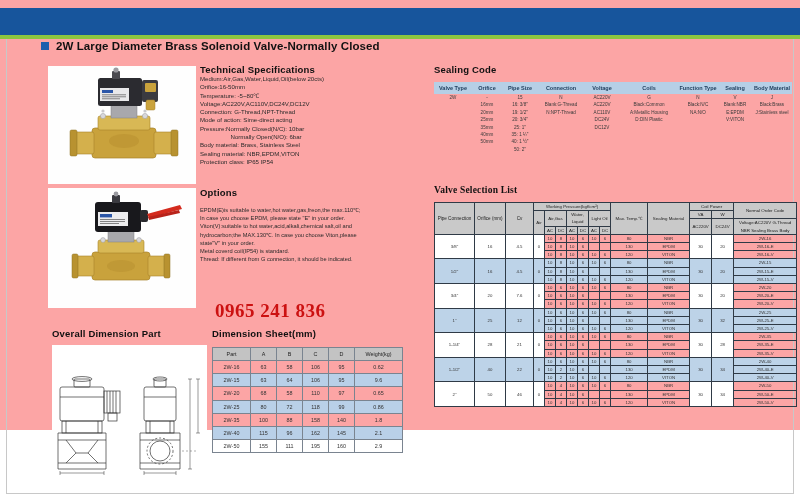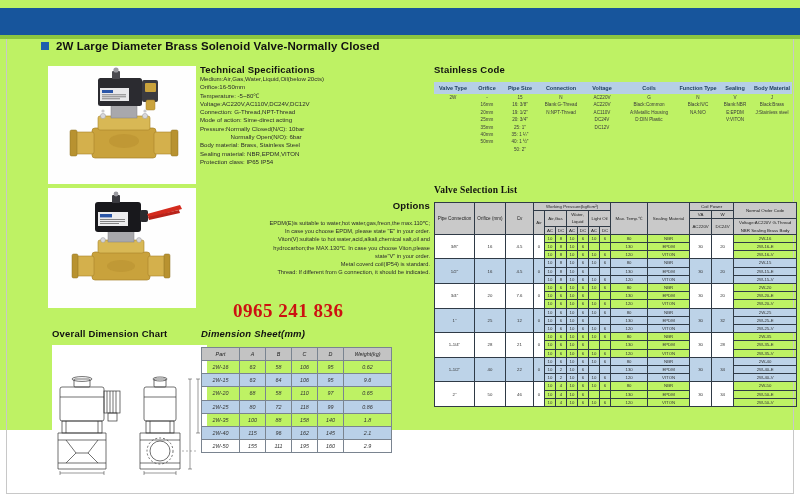--- a/index.html
+++ b/index.html
@@ -2,21 +2,21 @@
 <html><head>
 <meta charset="utf-8">
 <style>
   html,body{margin:0;padding:0;}
   body{
     width:800px;height:499px;overflow:hidden;
     background:#ffffff;
     font-family:"Liberation Sans", sans-serif;
     color:#1a1a1a;
   }
-  .page{position:relative;width:800px;height:430px;background:#bef264;}
+  .page{position:relative;width:800px;height:430px;background:#fca5a5;}
 
   
   .banner{position:absolute;left:0;top:8px;width:800px;height:27px;background:#17559c;}
   .banner-green{position:absolute;left:0;top:35px;width:800px;height:4px;background:#8cc63f;}
   .side-rule-l{position:absolute;left:6px;top:39px;width:1px;height:455px;background:#c8c8c8;}
   .side-rule-r{position:absolute;left:793px;top:39px;width:1px;height:455px;background:#c8c8c8;}
   .bottom-rule{position:absolute;left:6px;top:493px;width:788px;height:1px;background:#c8c8c8;}
 
   
   .sec-title{position:absolute;left:41px;top:40px;display:flex;align-items:center;gap:7px;}
@@ -26,21 +26,21 @@
   
   .photo{position:absolute;background:#fff;}
   .photo svg{display:block;}
 
   
   .h2{font-size:9.5px;font-weight:bold;color:#111;letter-spacing:.2px;}
   .spec-block{position:absolute;left:200px;top:64px;width:225px;}
   .spec-block .h2{}
   .spec-line{font-size:6.1px;line-height:8.3px;color:#2b2b2b;white-space:pre;}
 
-  .opt-block{position:absolute;left:200px;top:200px;width:230px;text-align:right;}
+  .opt-block{position:absolute;left:200px;top:187px;width:230px;}
   .opt-block .h2{margin-bottom:8px;}
   .opt-line{font-size:5.7px;line-height:8.2px;color:#2b2b2b;}
 
   
   .order-block{position:absolute;left:434px;top:64px;width:352px;}
   .order-block .h2{margin-bottom:7px;}
   table.oc{border-collapse:collapse;width:352px;table-layout:fixed;}
   table.oc th{
     background:#b6cfe6;color:#1c3c5c;font-size:5.5px;font-weight:bold;
     padding:3px 1px;text-align:center;border:none;
@@ -65,35 +65,35 @@
   table.vsl th.big{font-size:4.6px;}
   tr.alt td{background:#bdd3e8;}
   tr.alt td.sp{background:#bdd3e8;}
   td.sp{background:#ffffff;}
 
   
   .odc-title{position:absolute;left:52px;top:328px;}
   .odc{position:absolute;left:52px;top:345px;}
 
   
-  .ds-block{position:absolute;left:201px;top:328px;width:190px;font-style:italic;}
+  .ds-block{position:absolute;left:212px;top:328px;width:190px;}
   .ds-block .h2{margin-bottom:8px;}
   table.ds{border-collapse:collapse;width:190px;table-layout:fixed;}
   table.ds th{
     background:#c3c3c3;color:#222;font-size:5.4px;font-weight:normal;
     border:0.6px solid #7a8490;padding:3px 0;text-align:center;
   }
   table.ds td{
     font-size:5.4px;color:#333;border:0.6px solid #7a8490;
     padding:3.1px 0;text-align:center;
   }
   table.ds tr.alt td{background:#b9d0e8;}
 
   
-  .phone{position:absolute;left:233px;top:300px;
+  .phone{position:absolute;left:215px;top:300px;
          font-family:"Liberation Serif", serif;
          font-size:19px;font-weight:bold;color:#cc1111;letter-spacing:.5px;}
 </style>
 </head>
 <body>
 
 <div class="page">
 
   <div class="banner"></div>
   <div class="banner-green"></div>
@@ -195,21 +195,21 @@
       <div class="opt-line">In case you choose EPDM, please state "E" in your order.</div>
       <div class="opt-line">Viton(V):suitable to hot water,acid,alkali,chemical salt,oil and</div>
       <div class="opt-line">hydrocarbon;the MAX.130℃. In case you choose Viton,please</div>
       <div class="opt-line">state"V" in your order.</div>
       <div class="opt-line">Metal coverd coil(IP54) is standard.</div>
       <div class="opt-line">Thread: If different from G connection, it should be indicated.</div>
     </div>
   </div>
 
   <div class="order-block">
-    <div class="h2">Stainless Code</div>
+    <div class="h2">Sealing Code</div>
     <table class="oc">
       <colgroup>
         <col style="width:38px">
           <col style="width:30px">
           <col style="width:36px">
           <col style="width:46px">
         <col style="width:36px">
           <col style="width:58px">
           <col style="width:40px">
           <col style="width:34px">
@@ -790,21 +790,21 @@
             <td>10</td>
             <td>6</td>
             <td>120</td>
             <td>VITON</td>
             <td>2W-50-V</td>
           </tr>
         </tbody>
     </table>
   </div>
 
-  <div class="h2 odc-title">Overall Dimension Chart</div>
+  <div class="h2 odc-title">Overall Dimension Part</div>
   <div class="odc">
     <svg width="155" height="148" viewBox="0 0 155 148">
       <rect x="0" y="0" width="155" height="148" fill="#ffffff"></rect>
       <g fill="none" stroke="#333" stroke-width="0.7">
 
         <rect x="8" y="42" width="44" height="34" rx="2"></rect>
         <path d="M8 52 L52 52"></path>
         <rect x="22" y="34" width="16" height="8" rx="1"></rect>
         <ellipse cx="30" cy="34" rx="10" ry="2.4"></ellipse>
         <rect x="52" y="46" width="16" height="22"></rect>

